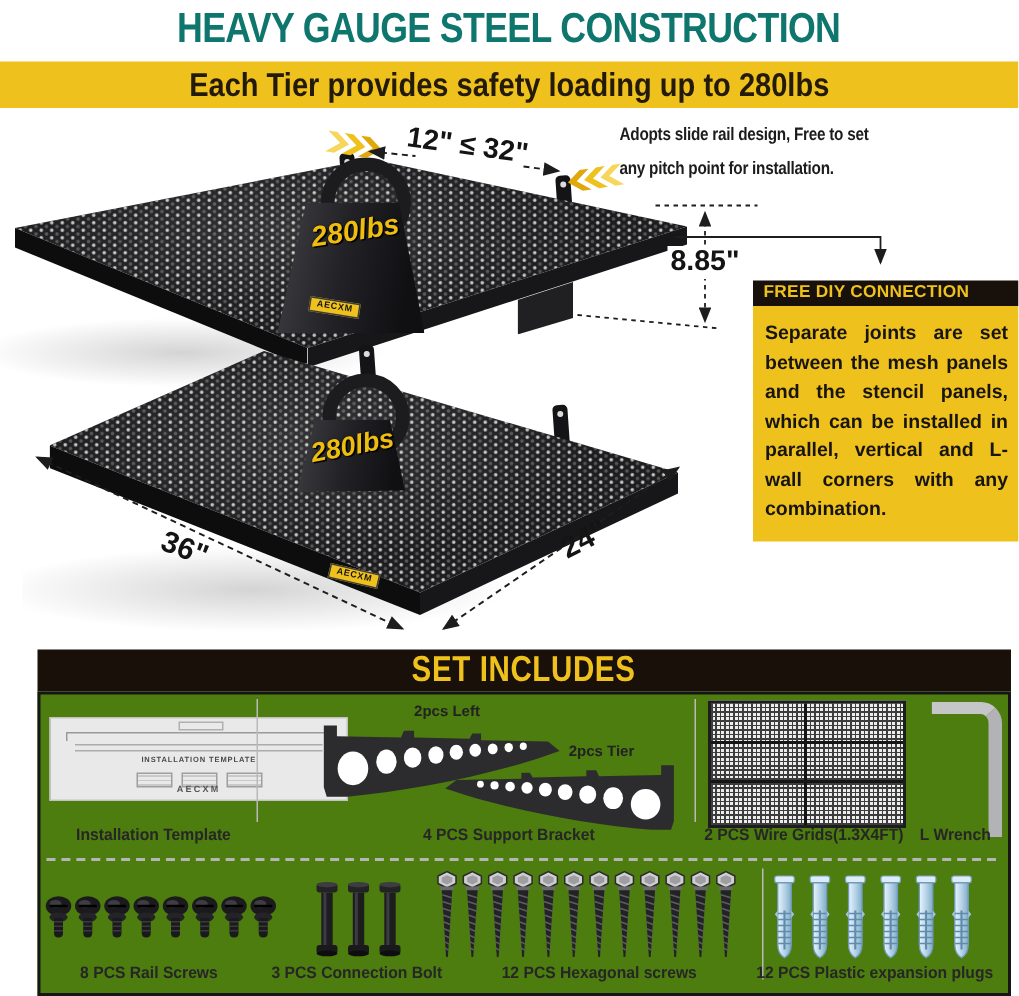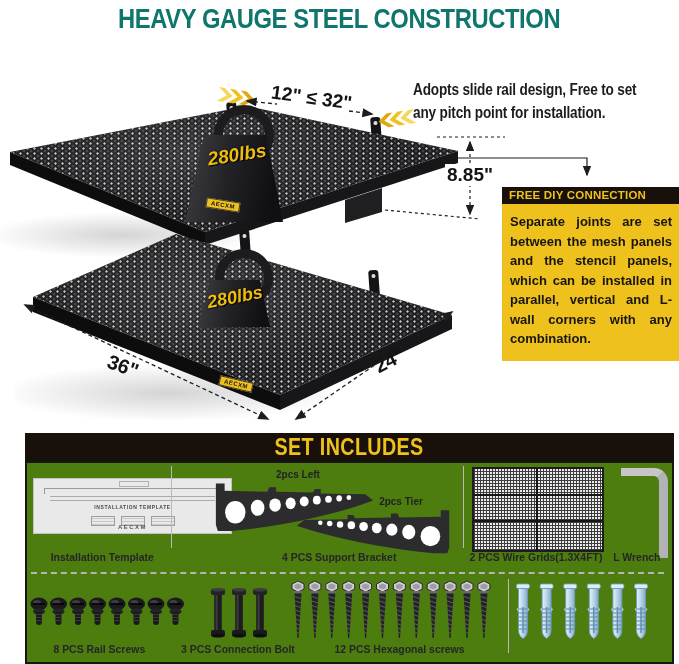--- a/index.html
+++ b/index.html
@@ -28,21 +28,21 @@
   .edge.r{background:#17171a;}
   .tab{width:10px;height:26px;background:#141416;border-radius:3px 3px 0 0;transform:rotate(-4deg);}
   .tab::after{content:"";position:absolute;left:3px;top:4px;width:4px;height:4px;border-radius:50%;background:#dcdcdc;}
   .handle{border-radius:50%;border:9px solid #1c1c1f;background:transparent;}
   .wbody{background:linear-gradient(100deg,#3f3f44 0%,#222226 45%,#101013 85%);}
   .wlabel{color:#EFBD10;font-weight:700;font-style:italic;text-align:center;
           text-shadow:1px 1px 0 #000,0 0 2px rgba(0,0,0,.55);}
   .brandtag{font-size:6px;font-weight:700;background:#EFC11C;color:#141414;border:1px solid #3c3c3c;
             padding:1px 4px;line-height:1;letter-spacing:.5px;}
   .dim{font-weight:700;color:#141414;white-space:nowrap;}
-  .note{font-size:16px;line-height:23px;font-weight:700;color:#1c1c1c;white-space:nowrap;}
+  .note{font-size:12px;line-height:23px;font-weight:700;color:#1c1c1c;white-space:nowrap;}
   .note .cx{transform:scaleX(.85);transform-origin:left center;letter-spacing:-.2px;}
   .infobox{left:502px;top:115px;width:178px;}
   .infohead{background:#17100B;color:#EFC11C;font-size:11.5px;font-weight:700;height:17px;line-height:17px;
             padding-left:7px;letter-spacing:.2px;}
   .infobody{background:#EFC11C;color:#181510;font-size:13px;font-weight:700;line-height:19.5px;
             padding:8px 8px 12px 8px;text-align:justify;}
 
   
   .set-banner{left:25px;top:433px;width:649px;height:28px;line-height:28px;background:#181009;text-align:center;
               color:#EFC11C;font-size:24px;font-weight:700;}
@@ -133,20 +133,21 @@
     <path d="M4.5,26 h9 M4.5,30 h9 M4.5,34 h9 M4.5,38 h9 M4.5,42 h9 M4.8,46 h8.4" stroke="#5f8cab" stroke-width="1.1" fill="none"></path>
     <rect x="8.3" y="24" width="1.4" height="26" fill="#5f8cab"></rect>
     <path d="M4.5,24 l-2,2.5 l2,2.5 z M13.5,24 l2,2.5 l-2,2.5 z" fill="#9fc3dc"></path>
   </symbol>
 </defs>
 </svg>
 
 <div id="app">
 
   <div class="abs title"><span class="cx">HEAVY GAUGE STEEL CONSTRUCTION</span></div>
+  <div class="abs banner"><span class="cx">Each Tier provides safety loading up to 280lbs</span></div>
 
   <div class="abs figure">
 
     <div class="abs shadow" style="left:0;top:138px;width:270px;height:50px;background:radial-gradient(ellipse at 45% 50%, rgba(40,40,40,.20), rgba(40,40,40,0) 65%);"></div>
     <div class="abs shadow" style="left:15px;top:290px;width:340px;height:62px;background:radial-gradient(ellipse at 45% 50%, rgba(40,40,40,.20), rgba(40,40,40,0) 65%);"></div>
 
     <div class="abs tab" style="left:227px;top:30px;"></div>
     <div class="abs tab" style="left:371px;top:45px;"></div>
     <div class="abs surface" style="left:10px;top:34px;width:448px;height:126px;clip-path:polygon(0px 46px,237px 0px,448px 45px,195px 126px);"></div>
     <div class="abs edge" style="left:10px;top:80px;width:195px;height:93px;clip-path:polygon(0px 0px,195px 80px,195px 93px,0px 13px);"></div>
@@ -285,14 +286,15 @@
         <use href="#sym-plug" x="23.6" width="18" height="58"></use>
       <use href="#sym-plug" x="47.2" width="18" height="58"></use>
         <use href="#sym-plug" x="70.8" width="18" height="58"></use>
       <use href="#sym-plug" x="94.4" width="18" height="58"></use>
         <use href="#sym-plug" x="118" width="18" height="58"></use>
     </svg>
 
     <div class="abs cap" style="left:12px;top:180px;width:120px;"><span class="cx">8 PCS Rail Screws</span></div>
     <div class="abs cap" style="left:141px;top:180px;width:140px;"><span class="cx">3 PCS Connection Bolt</span></div>
     <div class="abs cap" style="left:292px;top:180px;width:160px;"><span class="cx">12 PCS Hexagonal screws</span></div>
+    <div class="abs cap" style="left:466px;top:180px;width:180px;"><span class="cx">12 PCS Plastic expansion plugs</span></div>
   </div>
 </div>
 
 </body></html>

